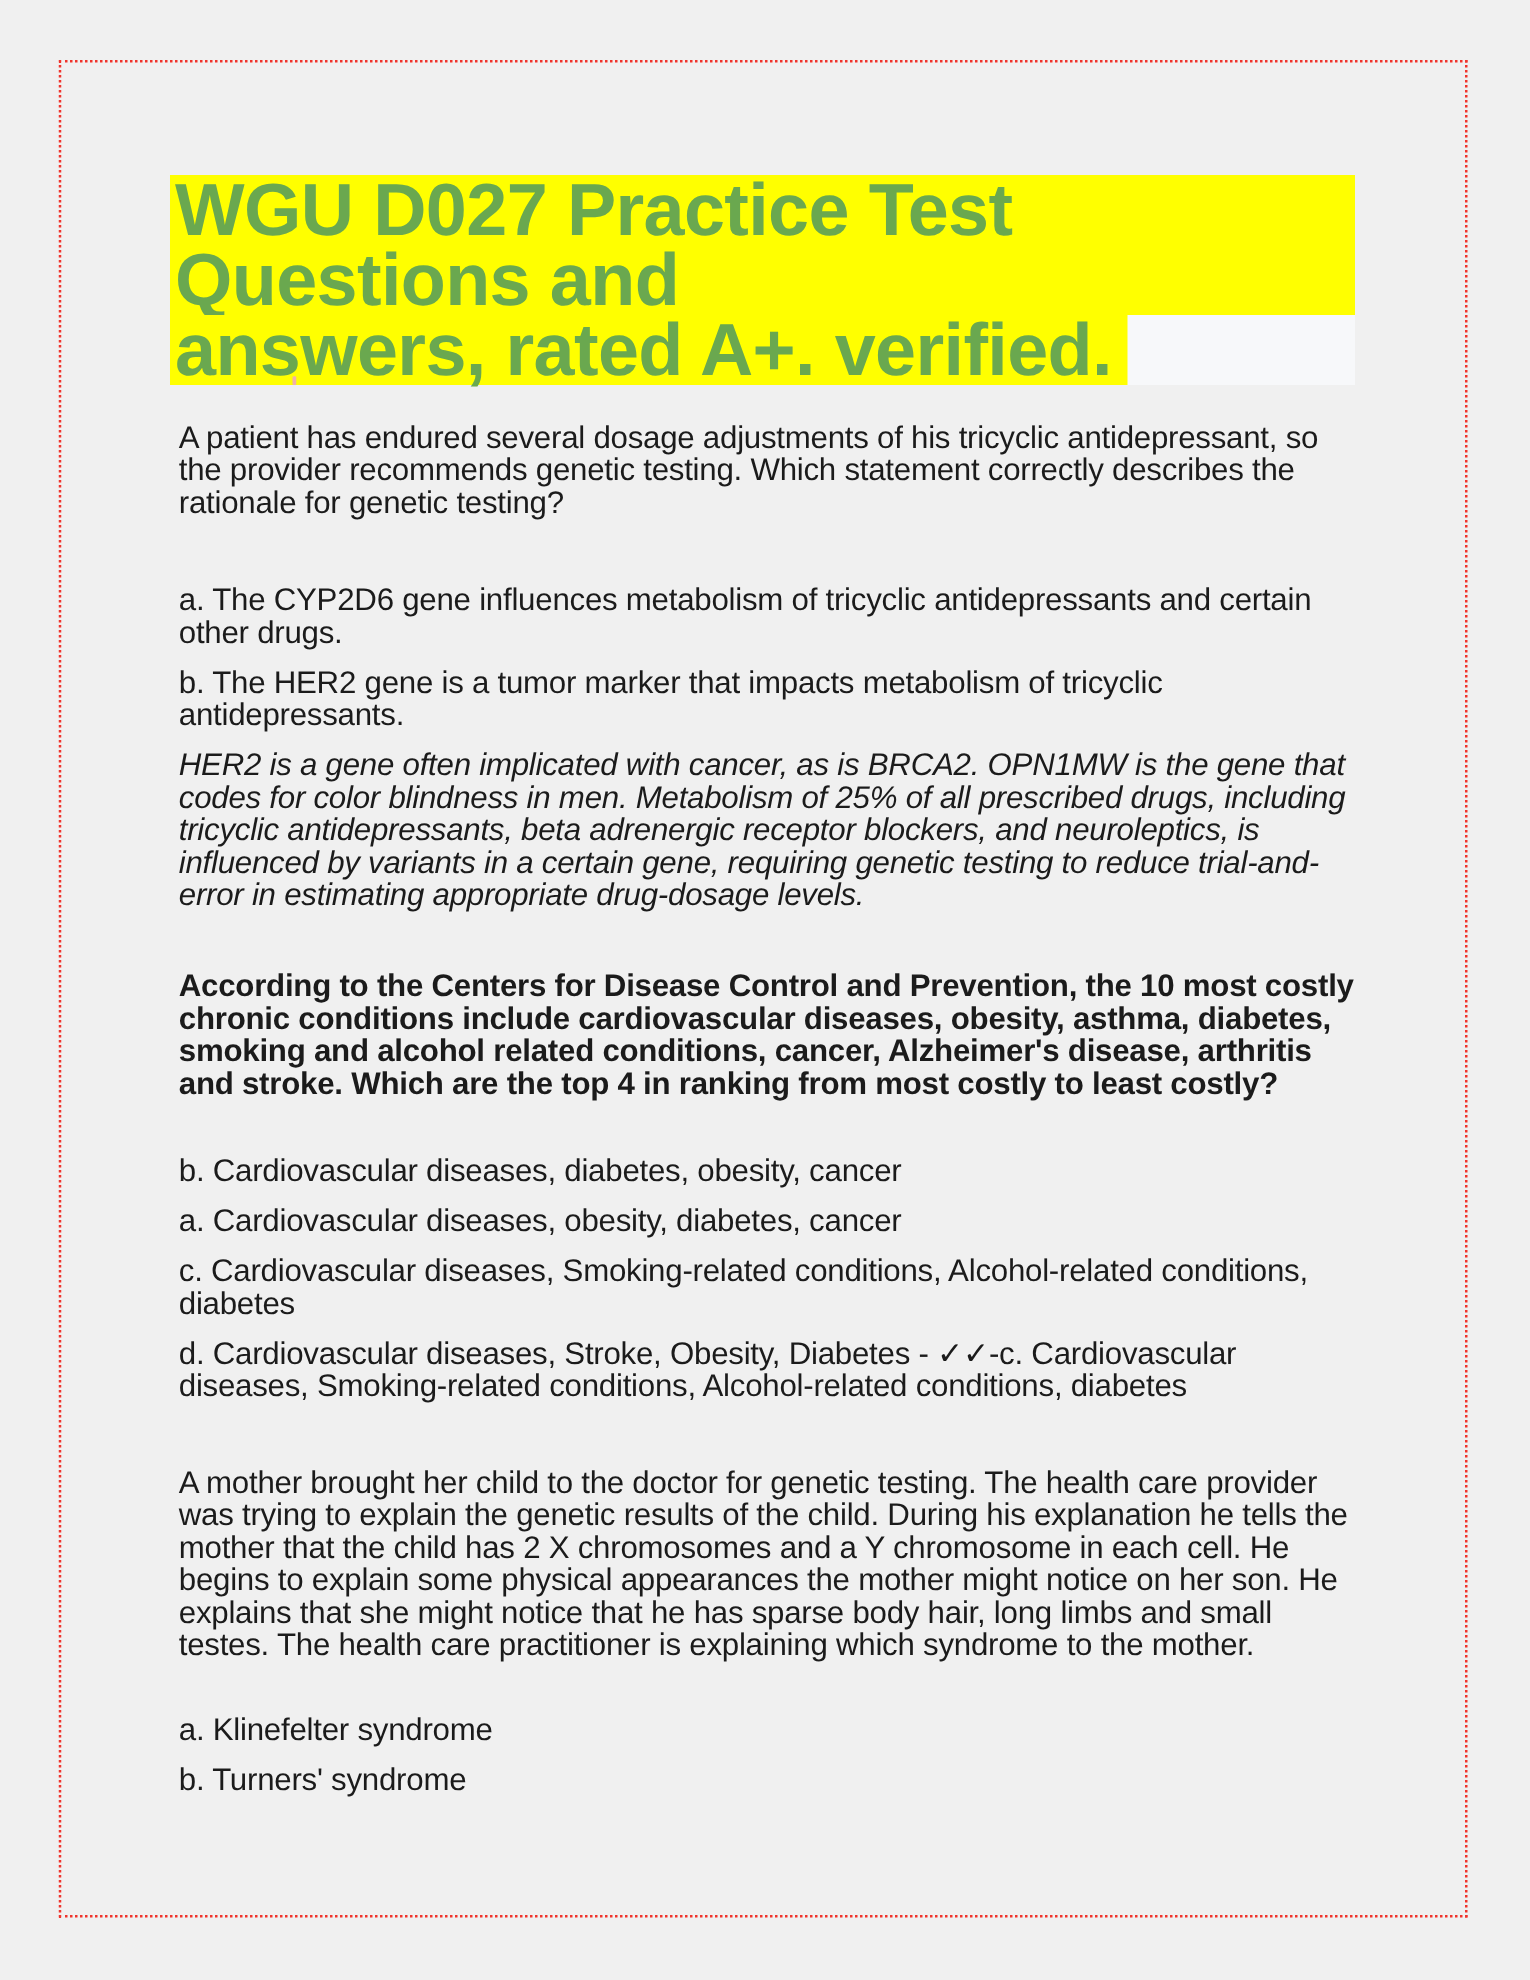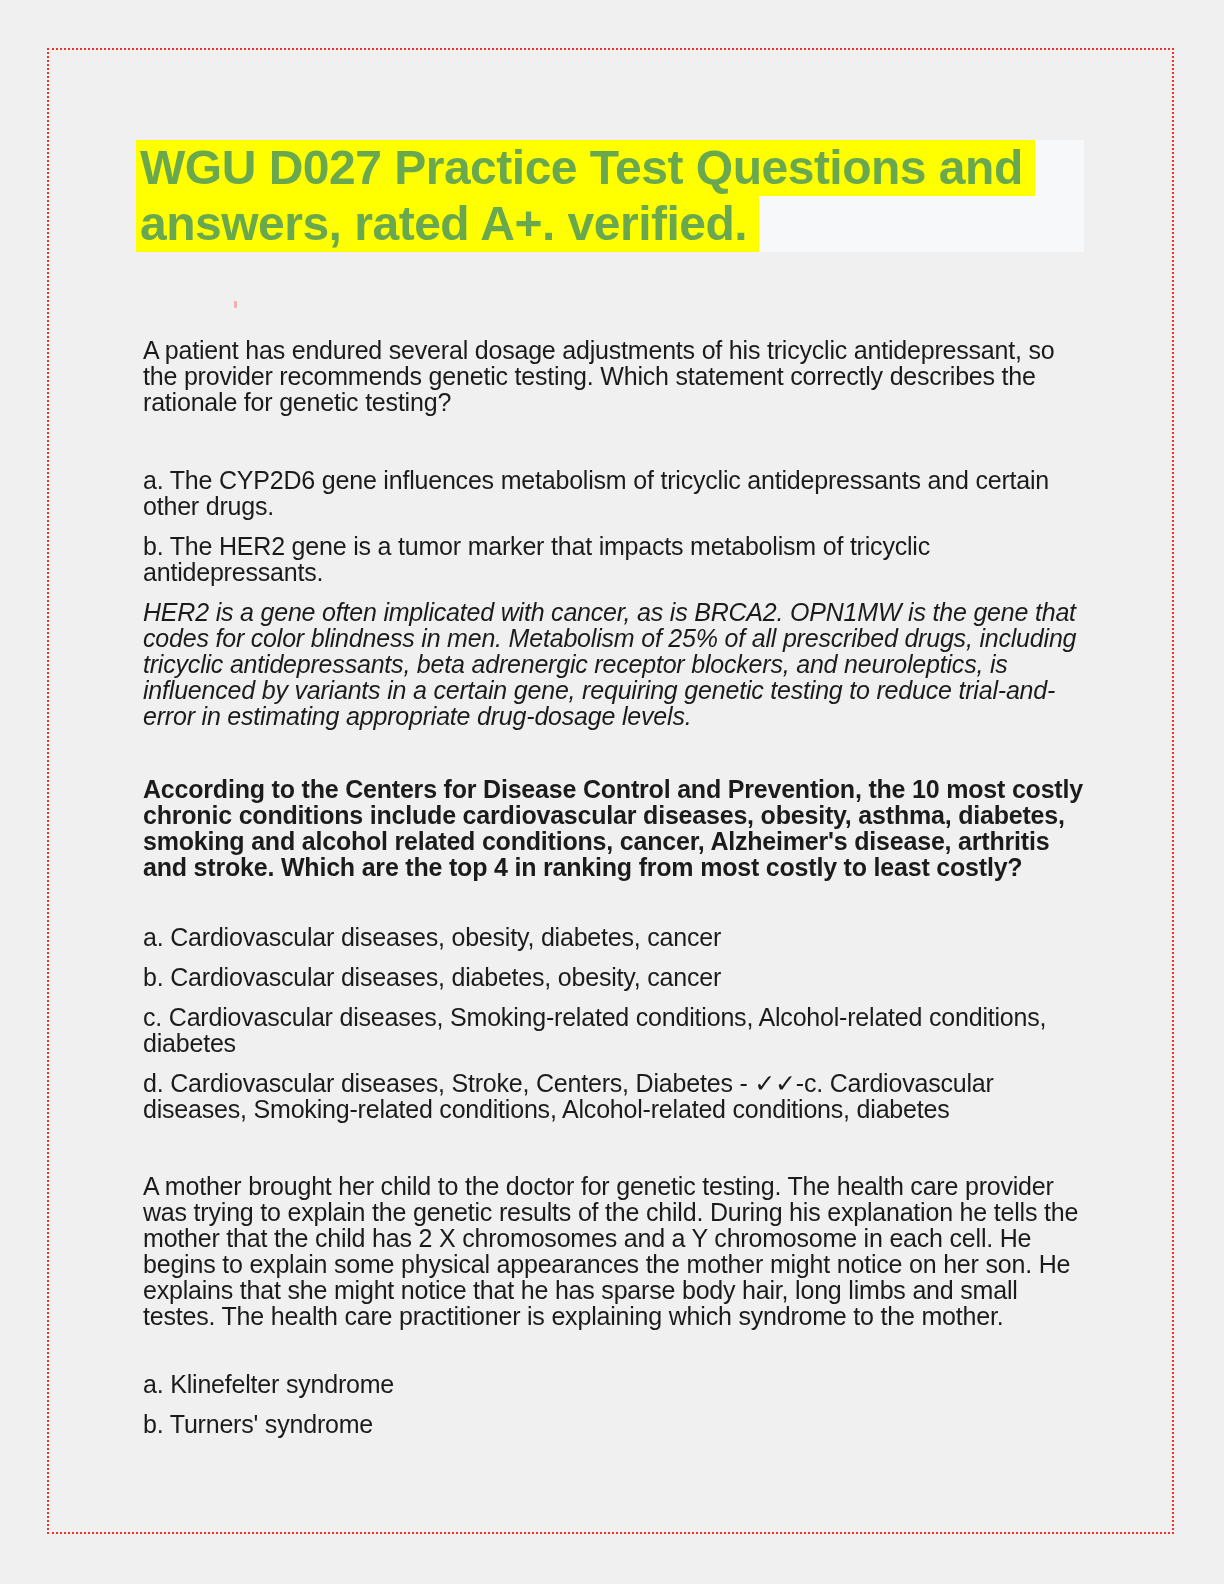--- a/index.html
+++ b/index.html
@@ -26,21 +26,21 @@
   }
   .title-wrap {
     position: absolute;
     left: 140px;
     top: 140px;
     width: 944px;
     background: #f7f8fa;
   }
   .title-wrap h1 {
     margin: 0;
-    font-size: 48px;
+    font-size: 59px;
     line-height: 56px;
     font-weight: bold;
     letter-spacing: -0.5px;
     color: #6aa84f;
   }
   .title-line {
     background: #ffff00;
     display: inline-block;
     padding: 0 12px 0 4px;
     margin-left: -4px;
@@ -89,22 +89,22 @@
 <div class="content">
   <p class="mb-q1">A patient has endured several dosage adjustments of his tricyclic antidepressant, so the provider recommends genetic testing. Which statement correctly describes the rationale for genetic testing?</p>
 
   <p class="mb-opt">a. The CYP2D6 gene influences metabolism of tricyclic antidepressants and certain other drugs.</p>
   <p class="mb-opt">b. The HER2 gene is a tumor marker that impacts metabolism of tricyclic antidepressants.</p>
 
   <p class="mb-expl">HER2 is a gene often implicated with cancer, as is BRCA2. OPN1MW is the gene that codes for color blindness in men. Metabolism of 25% of all prescribed drugs, including tricyclic antidepressants, beta adrenergic receptor blockers, and neuroleptics, is influenced by variants in a certain gene, requiring genetic testing to reduce trial-and-error in estimating appropriate drug-dosage levels.</p>
 
   <p class="mb-q2">According to the Centers for Disease Control and Prevention, the 10 most costly chronic conditions include cardiovascular diseases, obesity, asthma, diabetes, smoking and alcohol related conditions, cancer, Alzheimer's disease, arthritis and stroke. Which are the top 4 in ranking from most costly to least costly?</p>
 
+  <p class="mb-opt">b. Cardiovascular diseases, diabetes, obesity, cancer</p>
   <p class="mb-opt">a. Cardiovascular diseases, obesity, diabetes, cancer</p>
-  <p class="mb-opt">b. Cardiovascular diseases, diabetes, obesity, cancer</p>
   <p class="mb-opt">c. Cardiovascular diseases, Smoking-related conditions, Alcohol-related conditions, diabetes</p>
-  <p class="mb-opt-last2">d. Cardiovascular diseases, Stroke, Centers, Diabetes - ✓✓-c. Cardiovascular diseases, Smoking-related conditions, Alcohol-related conditions, diabetes</p>
+  <p class="mb-opt-last2">d. Cardiovascular diseases, Stroke, Obesity, Diabetes - ✓✓-c. Cardiovascular diseases, Smoking-related conditions, Alcohol-related conditions, diabetes</p>
 
   <p class="mb-q3">A mother brought her child to the doctor for genetic testing. The health care provider was trying to explain the genetic results of the child. During his explanation he tells the mother that the child has 2 X chromosomes and a Y chromosome in each cell. He begins to explain some physical appearances the mother might notice on her son. He explains that she might notice that he has sparse body hair, long limbs and small testes. The health care practitioner is explaining which syndrome to the mother.</p>
 
   <p class="mb-opt">a. Klinefelter syndrome</p>
   <p class="mb-opt">b. Turners' syndrome</p>
 </div>
 
 </body></html>

